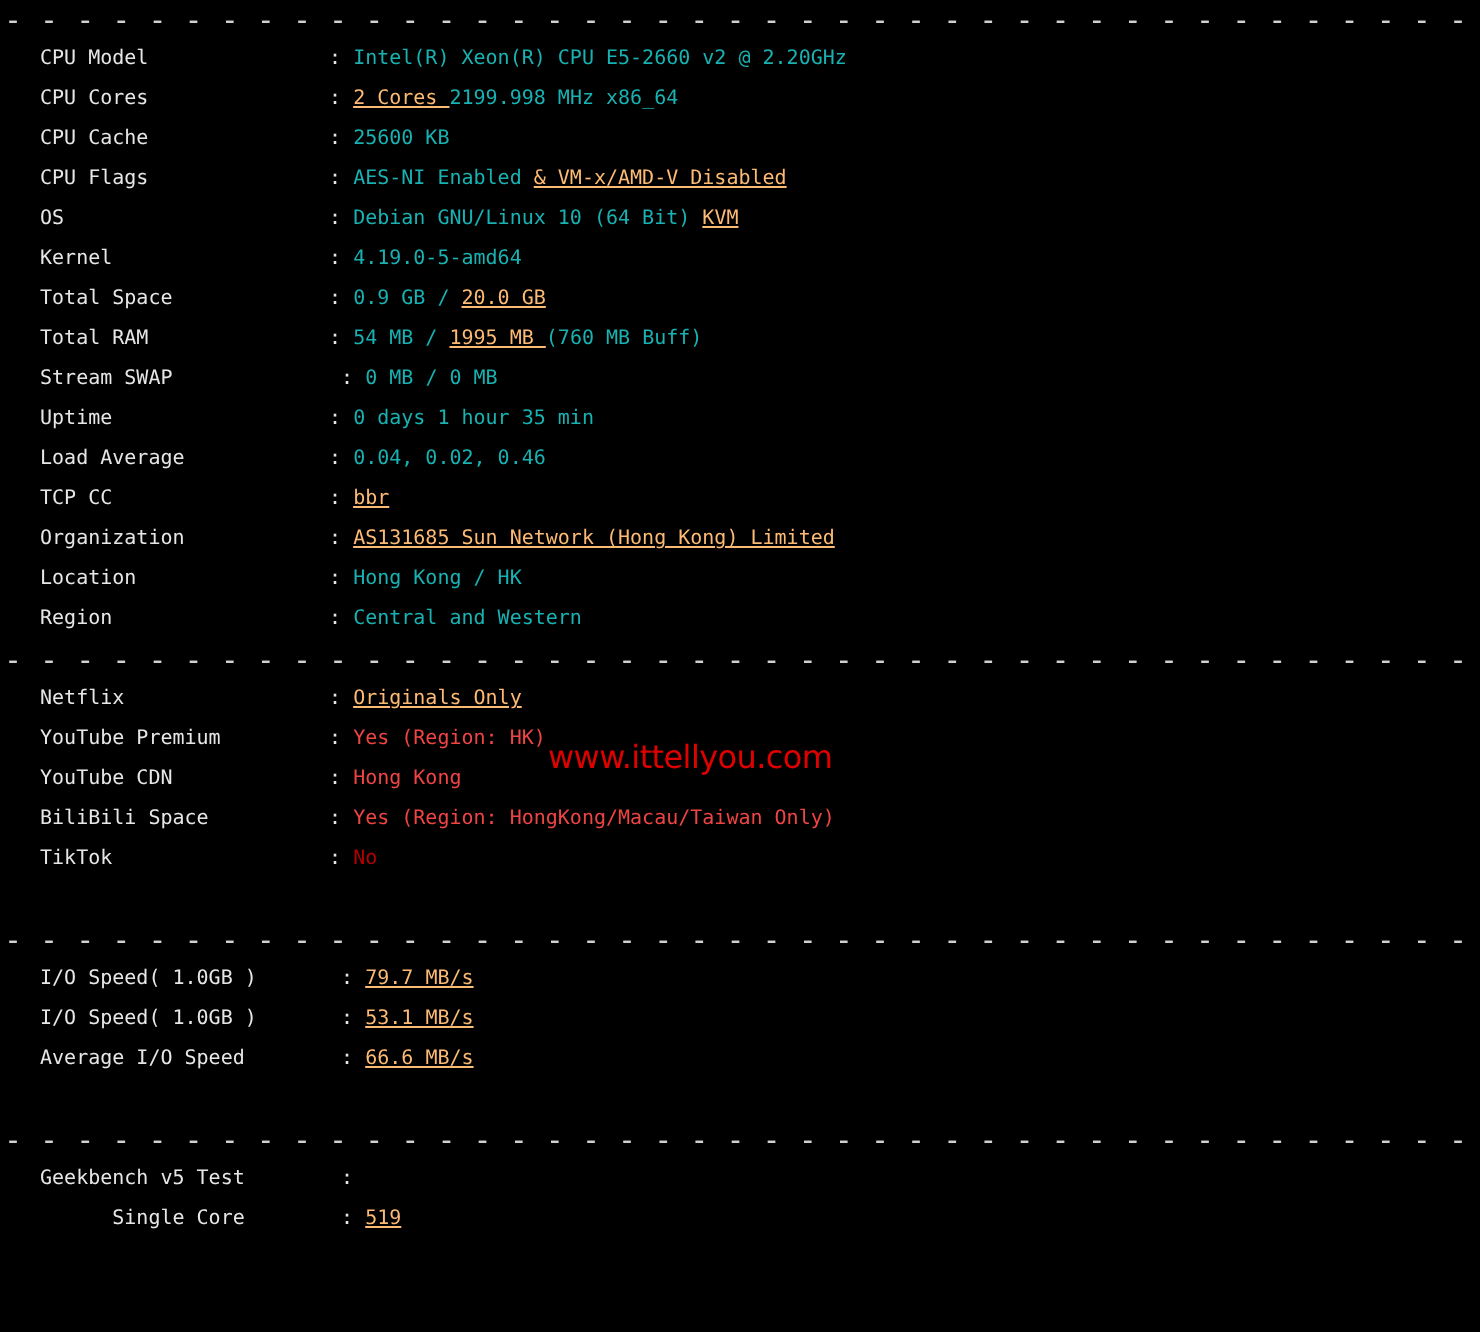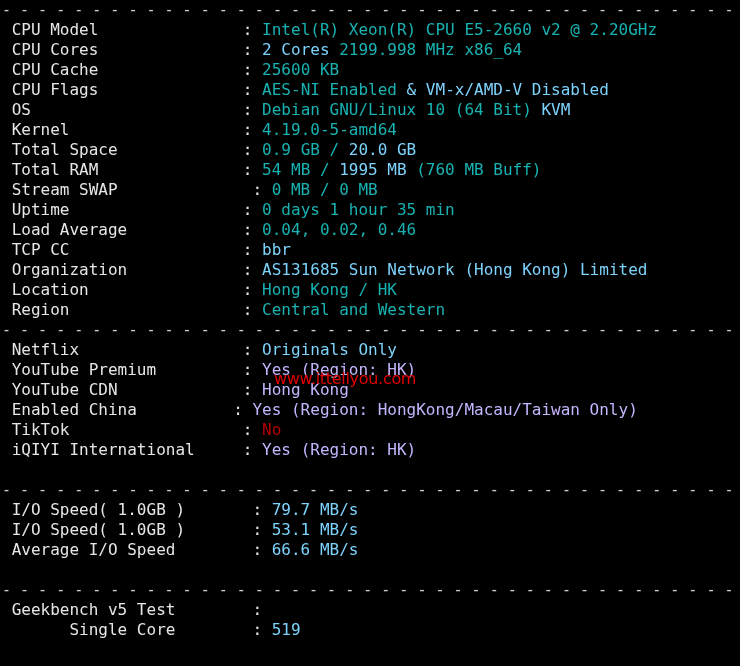--- a/index.html
+++ b/index.html
@@ -23,22 +23,22 @@
     font-size: 15px;
     line-height: 20px;
     letter-spacing: 0px;
     padding: 0;
     box-sizing: border-box;
   }
   .row {
     height: 20px;
     line-height: 20px;
     white-space: pre;
-    font-size: 16px;
-    padding-left: 2px;
+    font-size: 10px;
+    padding-left: 14px;
   }
   .sep {
     height: 20px;
     line-height: 20px;
     white-space: pre;
     color: #d0d0d0;
     font-size: 15px;
     padding-left: 2px;
     overflow: hidden;
   }
@@ -51,22 +51,22 @@
     white-space: pre;
   }
   .colon {
     color: #e6e6e6;
     white-space: pre;
   }
   .val {
     white-space: pre;
   }
   .c-cyan   { color: #18b2b2; }
-  .c-yellow { color: #7dd3fc; }
-  .c-green  { color: #c4b5fd; }
+  .c-yellow { color: #fdba74; text-decoration: underline; }
+  .c-green  { color: #ef4444; }
   .c-red    { color: #b20000; }
 
   #watermark {
     position: absolute;
     left: 274px;
     top: 320px;
     color: #e00000;
     font-family: "DejaVu Sans", "Liberation Sans", sans-serif;
     font-weight: normal;
     font-size: 16px;
@@ -101,23 +101,22 @@
       <div class="row"><span class="lbl"> Location                </span><span class="colon">: </span><span class="val c-cyan">Hong Kong / HK</span></div>
       <div class="row"><span class="lbl"> Region                  </span><span class="colon">: </span><span class="val c-cyan">Central and Western</span></div>
     </div>
 
   <div class="sep">- - - - - - - - - - - - - - - - - - - - - - - - - - - - - - - - - - - - - - - - - -</div>
 
   <div id="block-stream">
       <div class="row"><span class="lbl"> Netflix                 </span><span class="colon">: </span><span class="val c-yellow">Originals Only</span></div>
       <div class="row"><span class="lbl"> YouTube Premium         </span><span class="colon">: </span><span class="val c-green">Yes (Region: HK)</span></div>
       <div class="row"><span class="lbl"> YouTube CDN             </span><span class="colon">: </span><span class="val c-green">Hong Kong</span></div>
-      <div class="row"><span class="lbl"> Enabled China          </span><span class="colon">: </span><span class="val c-green">Yes (Region: HongKong/Macau/Taiwan Only)</span></div>
+      <div class="row"><span class="lbl"> BiliBili Space          </span><span class="colon">: </span><span class="val c-green">Yes (Region: HongKong/Macau/Taiwan Only)</span></div>
       <div class="row"><span class="lbl"> TikTok                  </span><span class="colon">: </span><span class="val c-red">No</span></div>
-      <div class="row"><span class="lbl"> iQIYI International     </span><span class="colon">: </span><span class="val c-green">Yes (Region: HK)</span></div>
     </div>
 
   <div class="blank"></div>
 
   <div class="sep">- - - - - - - - - - - - - - - - - - - - - - - - - - - - - - - - - - - - - - - - - -</div>
 
   <div id="block-io">
       <div class="row"><span class="lbl"> I/O Speed( 1.0GB )       </span><span class="colon">: </span><span class="val c-yellow">79.7 MB/s</span></div>
       <div class="row"><span class="lbl"> I/O Speed( 1.0GB )       </span><span class="colon">: </span><span class="val c-yellow">53.1 MB/s</span></div>
       <div class="row"><span class="lbl"> Average I/O Speed        </span><span class="colon">: </span><span class="val c-yellow">66.6 MB/s</span></div>

